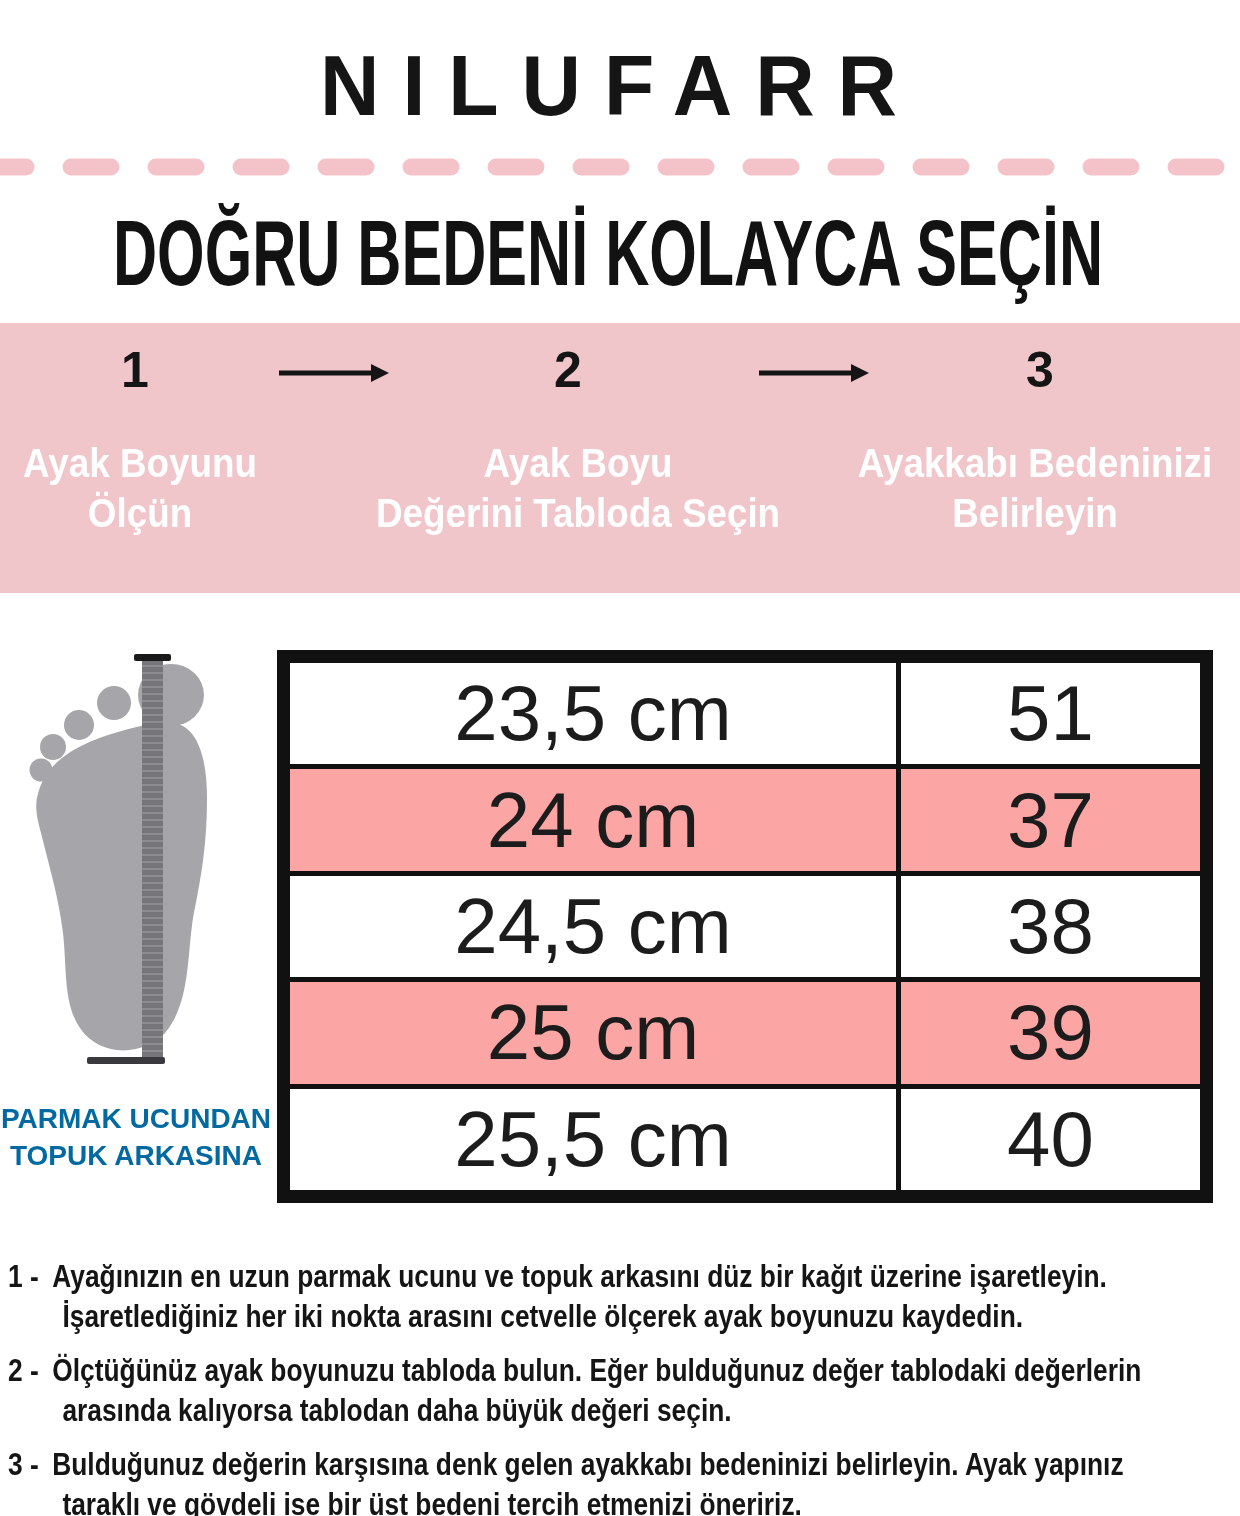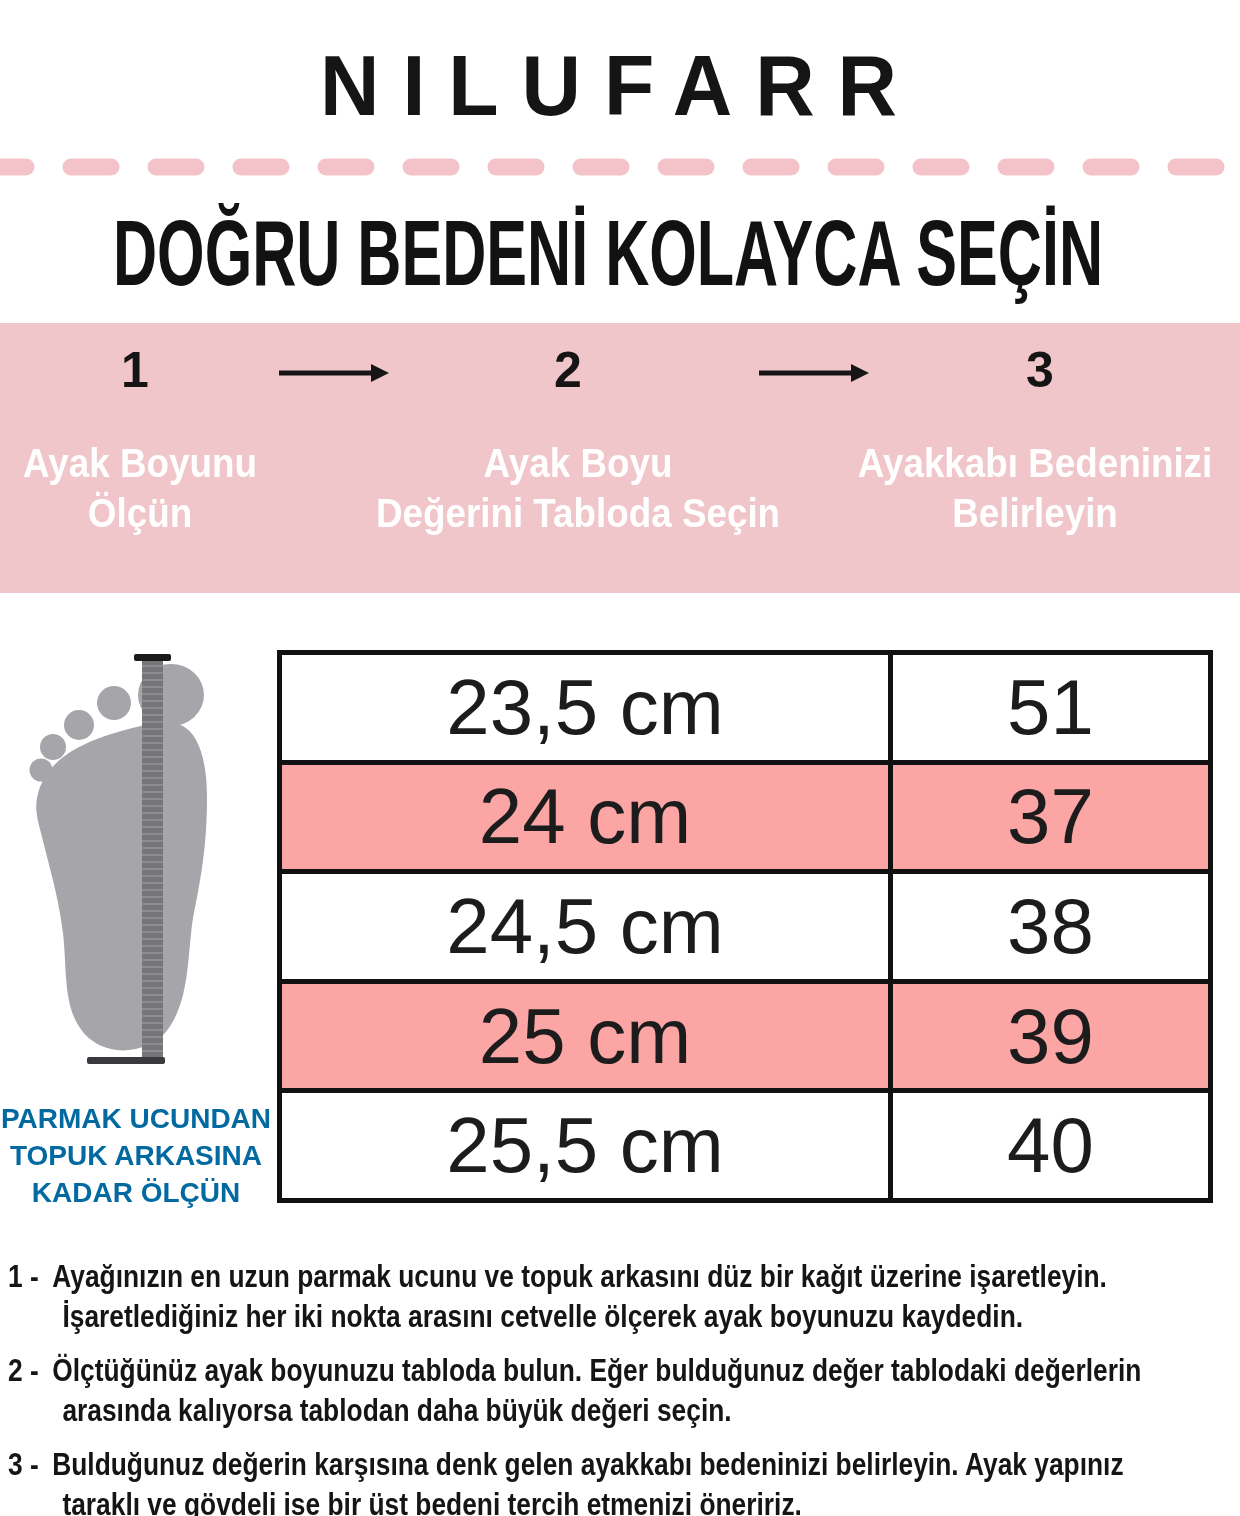--- a/index.html
+++ b/index.html
@@ -31,21 +31,21 @@
   .step-label.l3{ left:830px; width:410px; }
 
   
   .foot-svg { position:absolute; left:15px; top:638px; }
   .foot-caption { position:absolute; left:0; top:1090px; width:272px; text-align:center;
                   font-size:28px; font-weight:bold; line-height:37px; color:#0369a1; }
 
   
   .size-table { position:absolute; left:277px; top:640px; width:936px; height:553px;
                 background:#111; display:grid; grid-template-columns:606px 1fr;
-                grid-auto-rows:1fr; gap:5px; padding:5px; }
+                grid-auto-rows:1fr; gap:5px; padding:13px; }
   .cell { background:#ffffff; display:flex; align-items:center; justify-content:center;
           font-size:78px; color:#1c1c1c; }
   .row-pink .cell, .cell.pink { background:#fca5a5; }
   .trow { display:contents; }
 
   
   .instructions { position:absolute; left:8px; top:1247px; width:1232px; }
   .instr { display:grid; grid-template-columns:52px 1fr; width:1450px;
            transform:scaleX(0.85); transform-origin:0 0;
            font-size:31px; font-weight:bold; line-height:40px; color:#151515;
@@ -123,21 +123,20 @@
              C 22 170, 20 160, 22 150 Z" fill="#a6a6aa"></path>
 
     <rect x="127" y="13" width="21" height="399" fill="url(#rticks)"></rect>
     <rect x="119" y="6" width="37" height="7" rx="2" fill="#1a1a1a"></rect>
     <rect x="72" y="409" width="78" height="7" rx="2" fill="#3a3a3e"></rect>
   </svg>
 
   <div class="foot-caption">
     <div>PARMAK UCUNDAN</div>
     <div>TOPUK ARKASINA</div>
-    <div>KADAR ÖLÇÜN</div>
   </div>
 
   <div class="size-table">
     <div class="trow">
       <div class="cell">23,5 cm</div>
       <div class="cell">51</div>
     </div>
     <div class="trow row-pink">
       <div class="cell">24 cm</div>
       <div class="cell">37</div>

